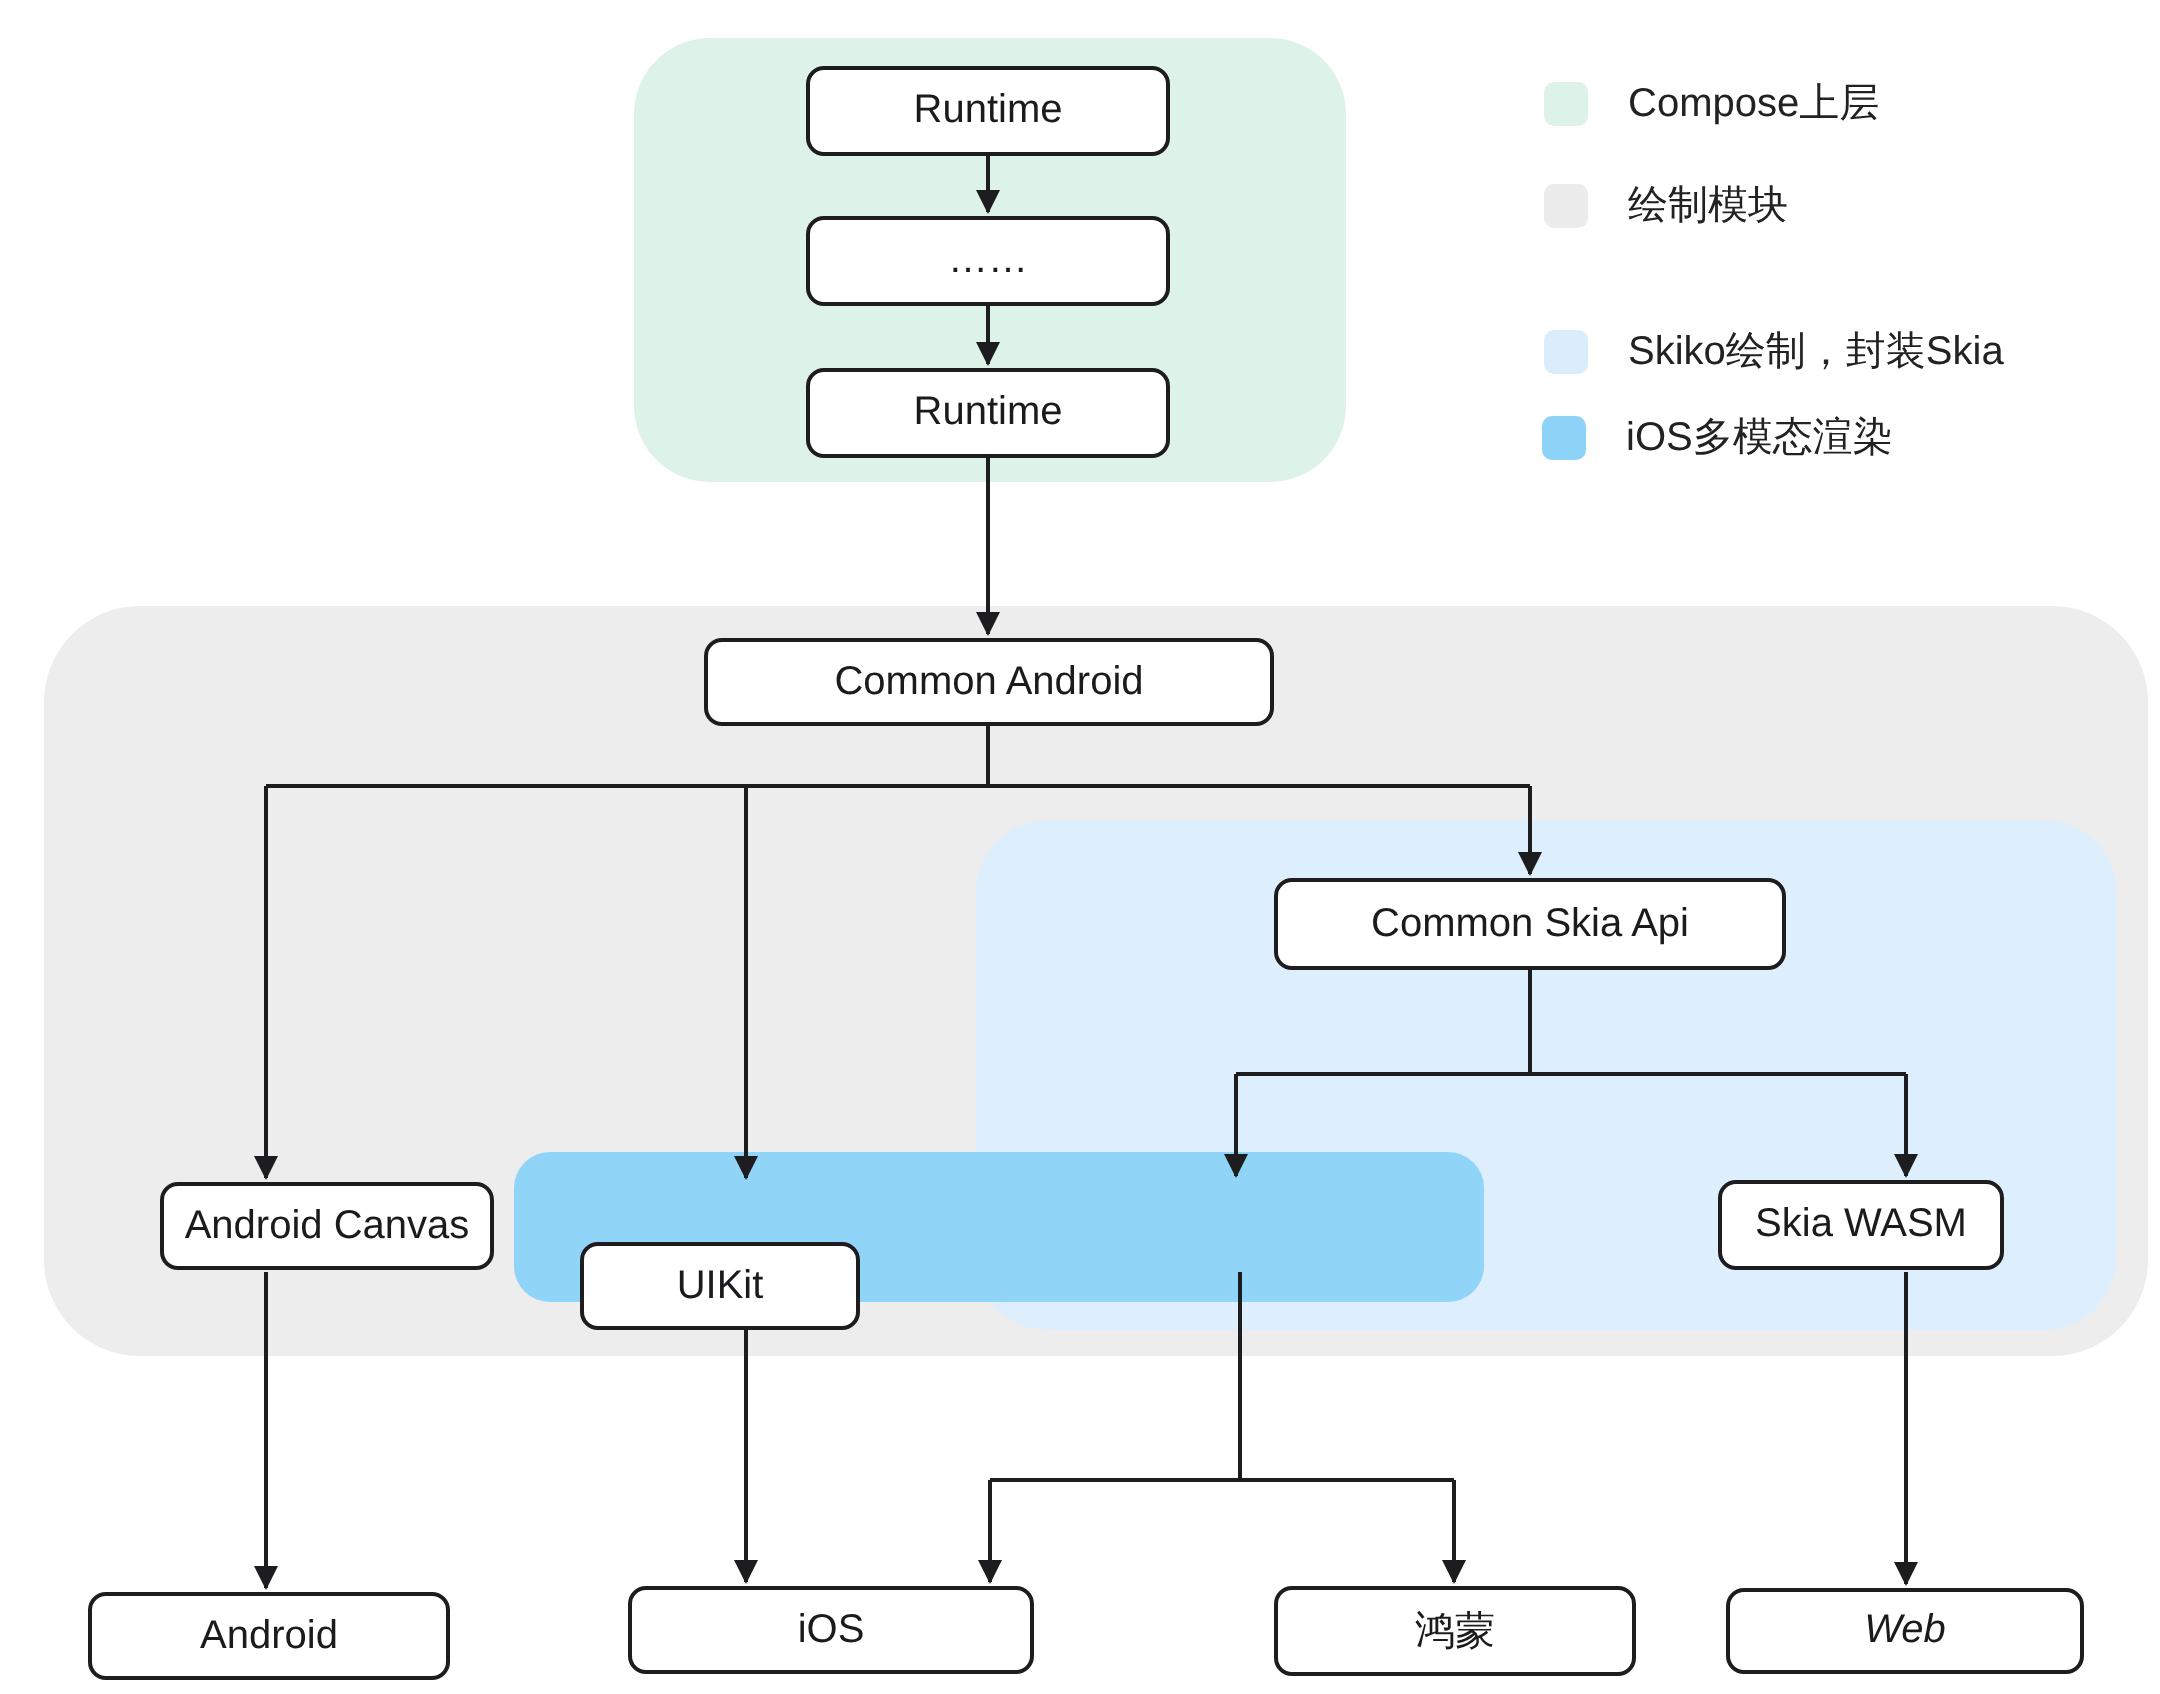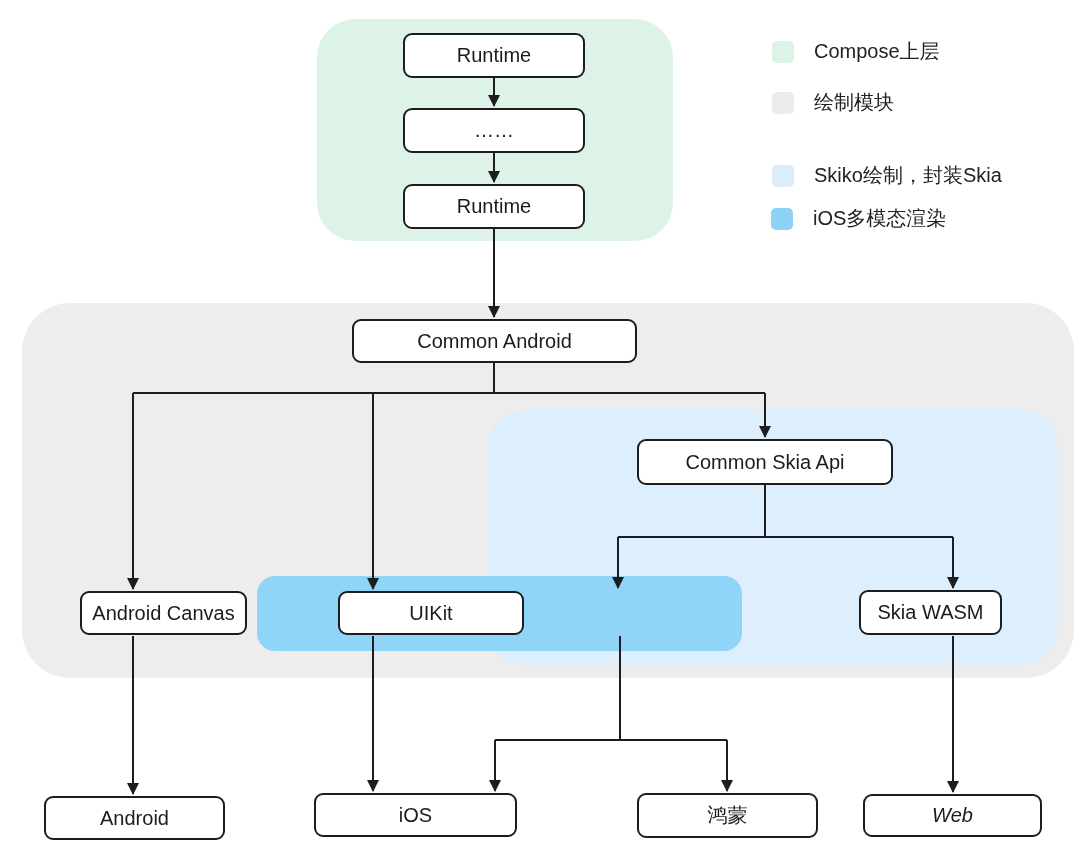--- a/index.html
+++ b/index.html
@@ -89,21 +89,21 @@
       <path d="M953,636 V792" marker-end="url(#arw)"></path>
     </g>
   </svg>
 
   <div class="node" style="left:403px; top:33px;  width:182px; height:45px;">Runtime</div>
   <div class="node" style="left:403px; top:108px; width:182px; height:45px;">……</div>
   <div class="node" style="left:403px; top:184px; width:182px; height:45px;">Runtime</div>
   <div class="node" style="left:352px; top:319px; width:285px; height:44px;">Common Android</div>
   <div class="node" style="left:637px; top:439px; width:256px; height:46px;">Common Skia Api</div>
   <div class="node" style="left:48px;  top:591px; width:167px; height:44px;margin-left:32px;">Android Canvas</div>
-  <div class="node" style="left:290px; top:591px; width:186px; height:44px;margin-left:48px;">UIKit</div>
+  <div class="node" style="left:290px; top:621px; width:140px; height:44px;">UIKit</div>
   <div class="node" style="left:859px; top:590px; width:143px; height:45px;">Skia WASM</div>
   <div class="node" style="left:44px;  top:796px; width:181px; height:44px;">Android</div>
   <div class="node" style="left:314px; top:793px; width:203px; height:44px;">iOS</div>
   <div class="node" style="left:637px; top:793px; width:181px; height:45px;">鸿蒙</div>
   <div class="node" style="left:863px; top:794px; width:179px; height:43px;font-style:italic;">Web</div>
 
   <div class="legend-item" style="left:772px; top:38px;">
     <span class="legend-swatch" style="background-color: rgb(222, 243, 231);"></span>
     <span class="legend-label">Compose上层</span>
   </div>

